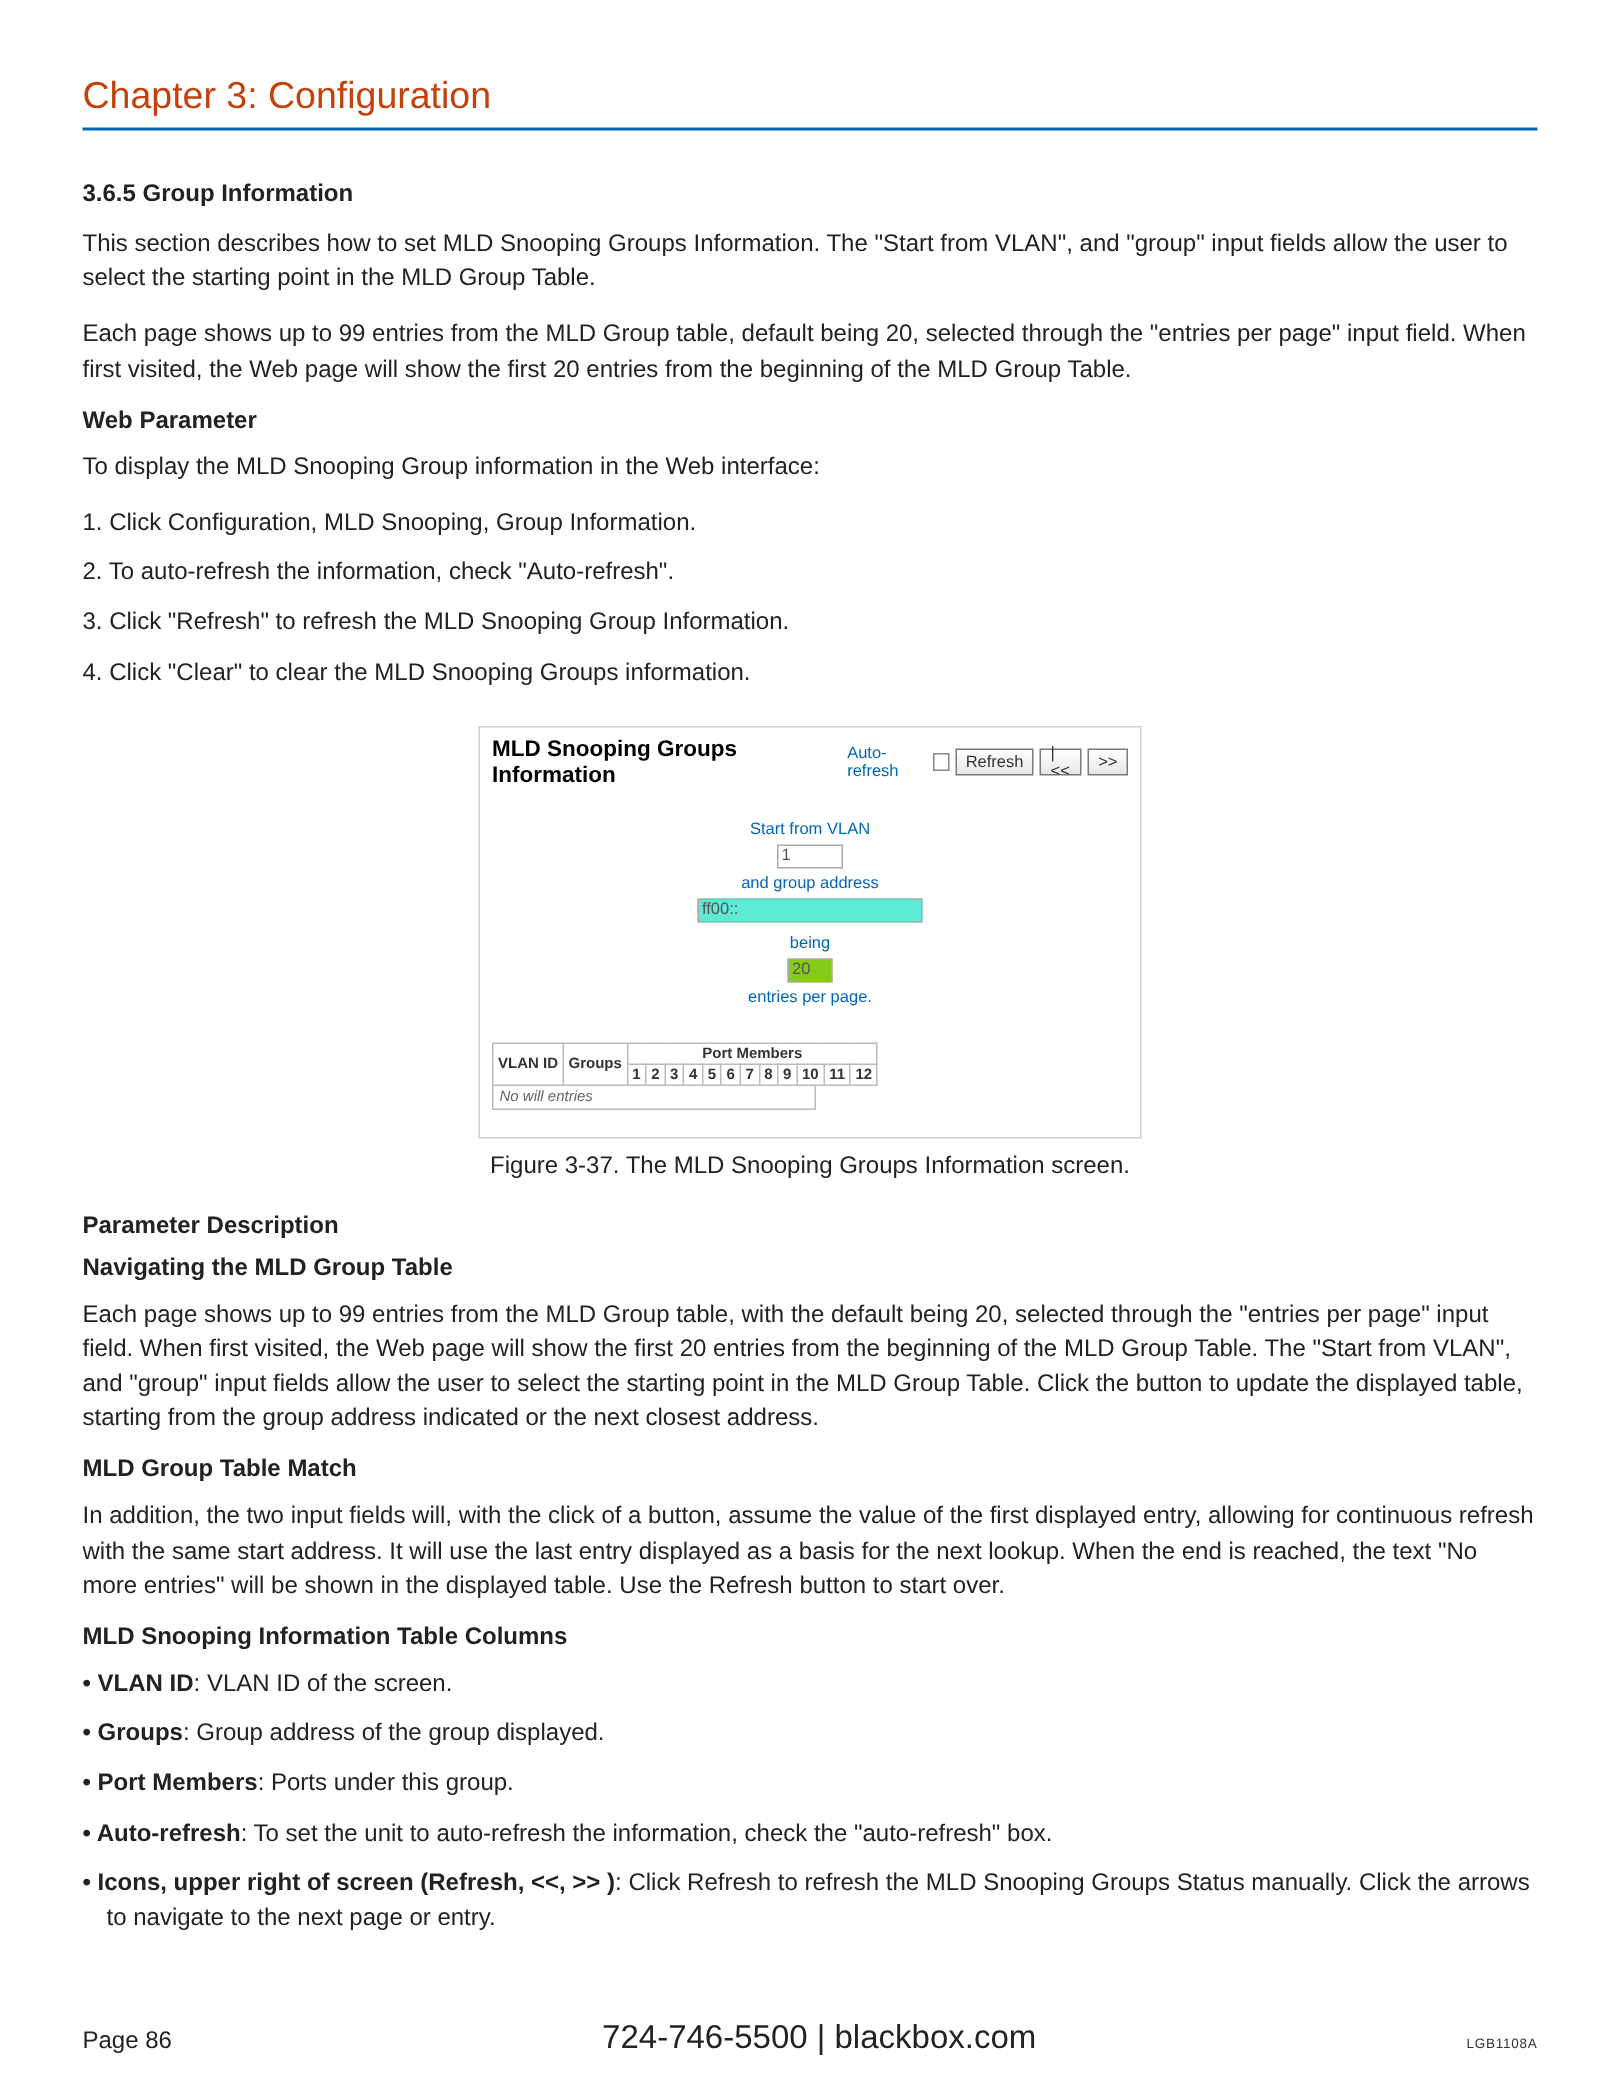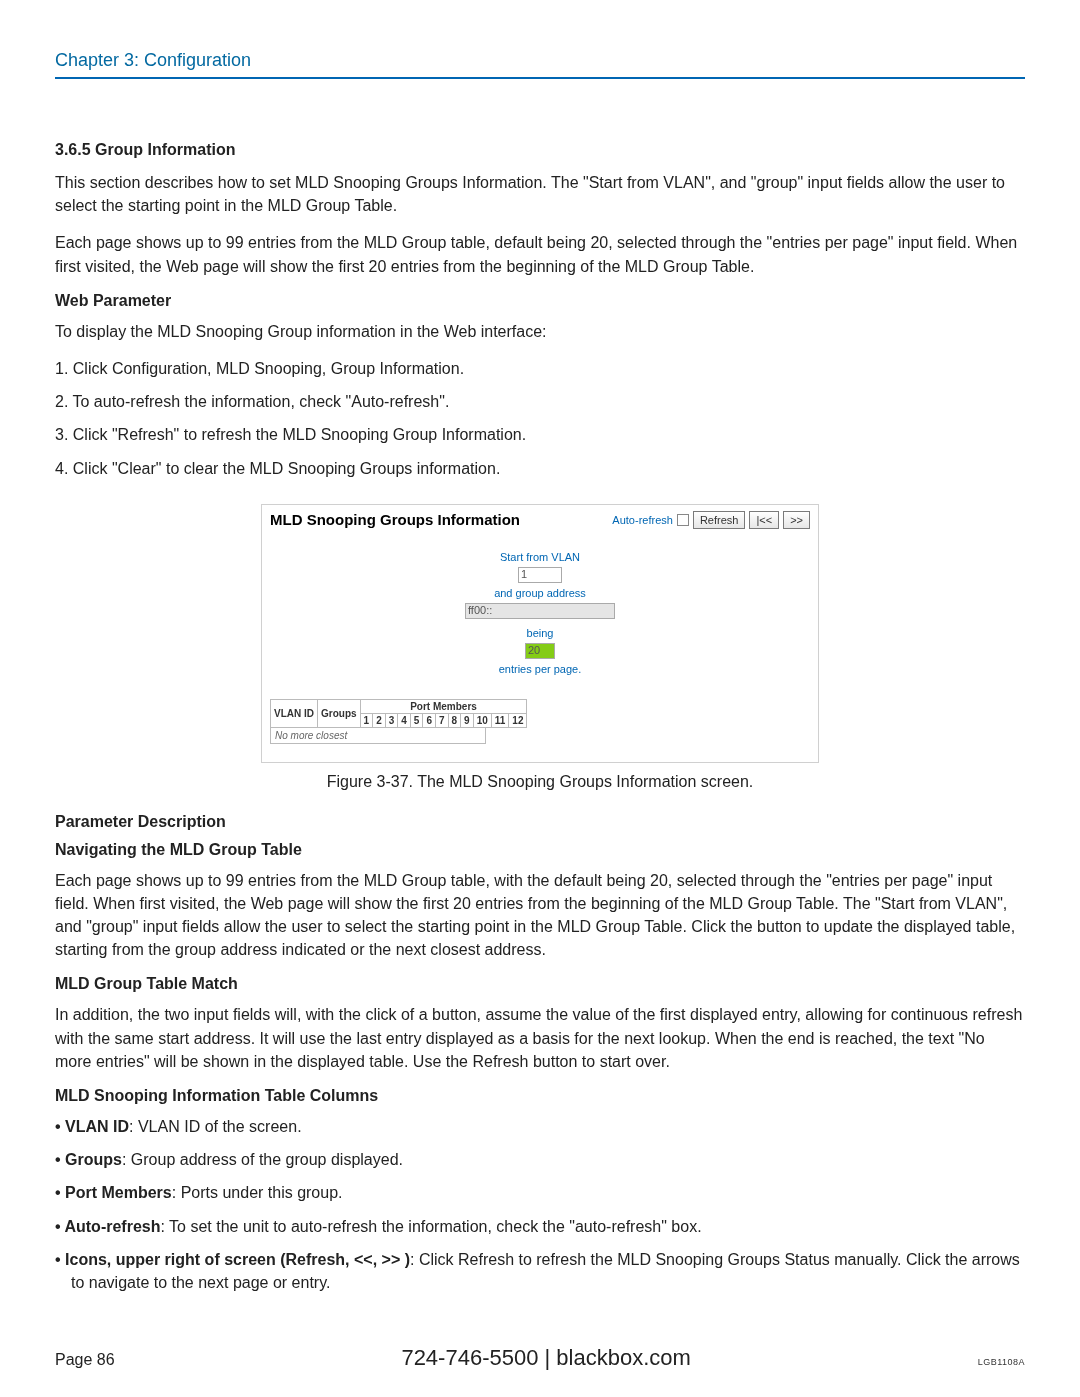--- a/index.html
+++ b/index.html
@@ -9,26 +9,26 @@
     background: #fff;
     font-family: "Segoe UI", Arial, sans-serif;
     color: #222;
     font-size: 16px;
     position: relative;
   }
   .page {
     padding: 50px 55px 0 55px;
   }
   .chapter-title {
-    font-size: 18px;
+    font-size: 25px;
     font-weight: 400;
     padding-bottom: 6px;
     border-bottom: 2px solid #0066b3;
-    margin-bottom: 62px;
-    color: #0369a1;
+    margin-bottom: 34px;
+    color: #c2410c;
   }
   .section-heading {
     font-weight: 600;
     font-size: 16px;
     margin-bottom: 12px;
   }
   .body-text {
     font-size: 16px;
     line-height: 1.45;
     margin-bottom: 14px;
@@ -50,21 +50,21 @@
   }
   .figure-caption {
     text-align: center;
     font-size: 16px;
     margin-bottom: 22px;
   }
 
   
   .embedded-ui {
     display: inline-block;
-    width: 558px;
+    width: 442px;
     text-align: left;
     border: 1px solid #d0d0d0;
     background: #fff;
     padding: 6px 8px 18px 8px;
     font-family: Arial, sans-serif;
     font-size: 12px;
     color: #333;
   }
   .eu-header-row {
     display: flex;
@@ -114,21 +114,21 @@
   }
   .eu-input {
     border: 1px solid #aaa;
     background: #fff;
     height: 16px;
     font-size: 11px;
     padding: 0 2px;
     color: #555;
   }
   .eu-input.vlan { width: 44px; }
-  .eu-input.group { width: 150px; background: #e5e5e5; }
+  .eu-input.group { width: 150px; background: #5eead4; }
   .eu-input.entries { width: 30px; background: #84cc16; }
   .eu-spacer { flex: 1; }
   .eu-table {
     border-collapse: collapse;
     font-size: 10px;
   }
   .eu-table th, .eu-table td {
     border: 1px solid #bbb;
     padding: 1px 3px;
     text-align: center;
@@ -237,21 +237,21 @@
           <th>6</th>
           <th>7</th>
           <th>8</th>
           <th>9</th>
           <th>10</th>
           <th>11</th>
           <th>12</th>
         </tr>
       </tbody>
         </table>
-      <div class="eu-no-more">No more closest</div>
+      <div class="eu-no-more">No will entries</div>
     </div>
   </div>
 
   <p class="figure-caption">Figure 3-37. The MLD Snooping Groups Information screen.</p>
 
   <div class="sub-heading">Parameter Description</div>
   <div class="sub-heading">Navigating the MLD Group Table</div>
   <p class="body-text">Each page shows up to 99 entries from the MLD Group table, with the default being 20, selected through the "entries per page" input field. When first visited, the Web page will show the first 20 entries from the beginning of the MLD Group Table. The "Start from VLAN", and "group" input fields allow the user to select the starting point in the MLD Group Table. Click the button to update the displayed table, starting from the group address indicated or the next closest address.</p>
 
   <div class="sub-heading">MLD Group Table Match</div>

